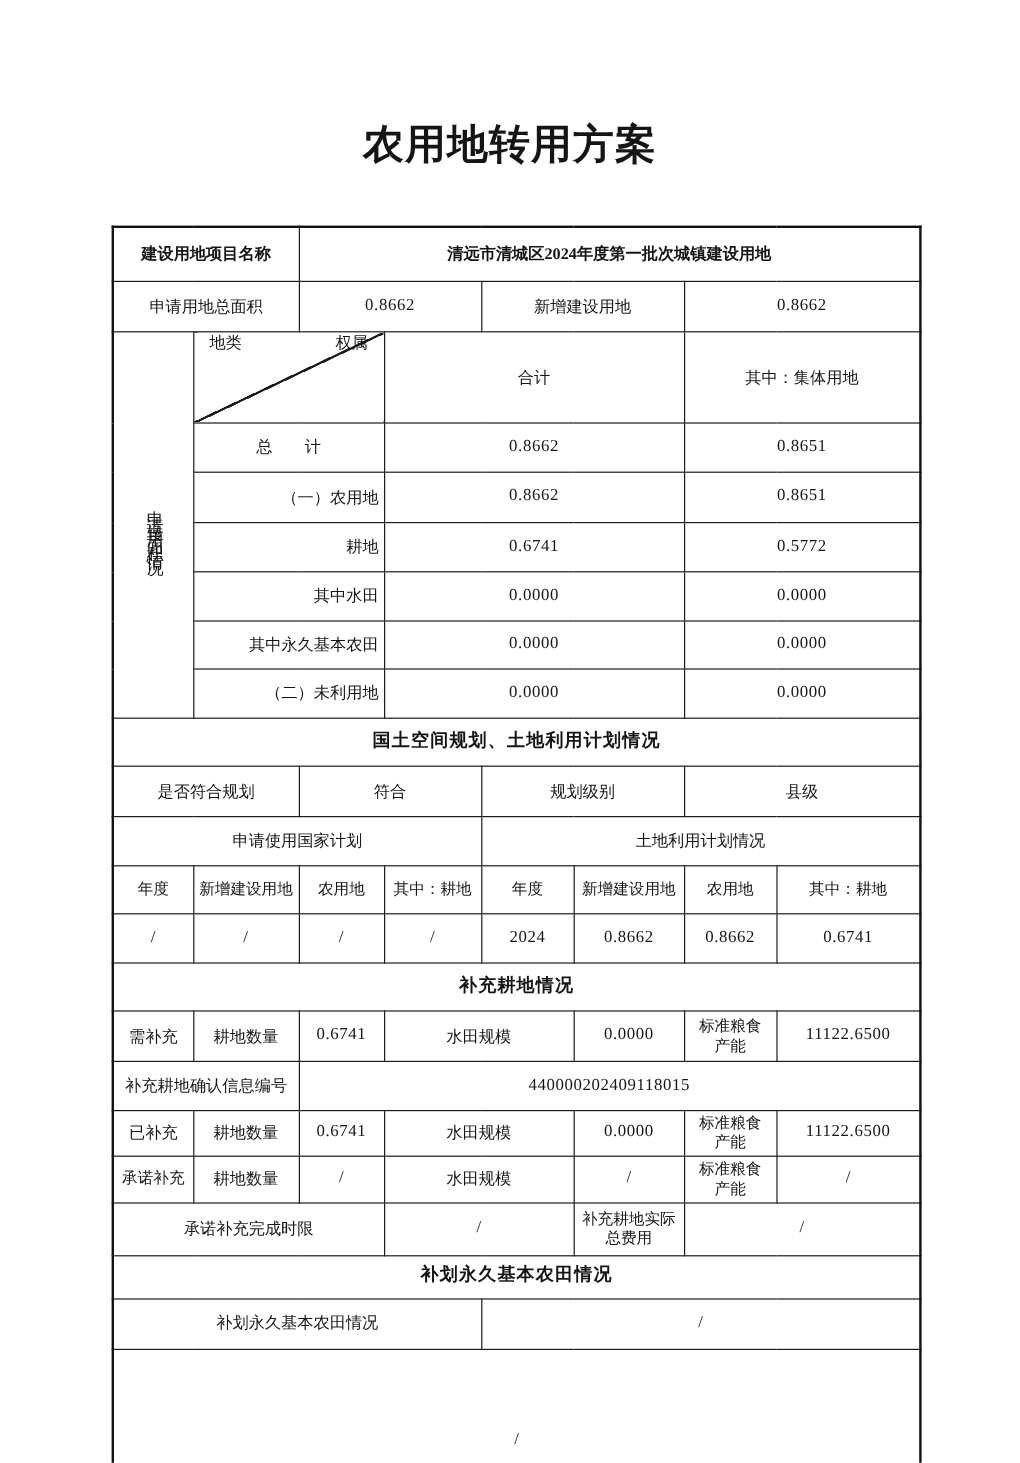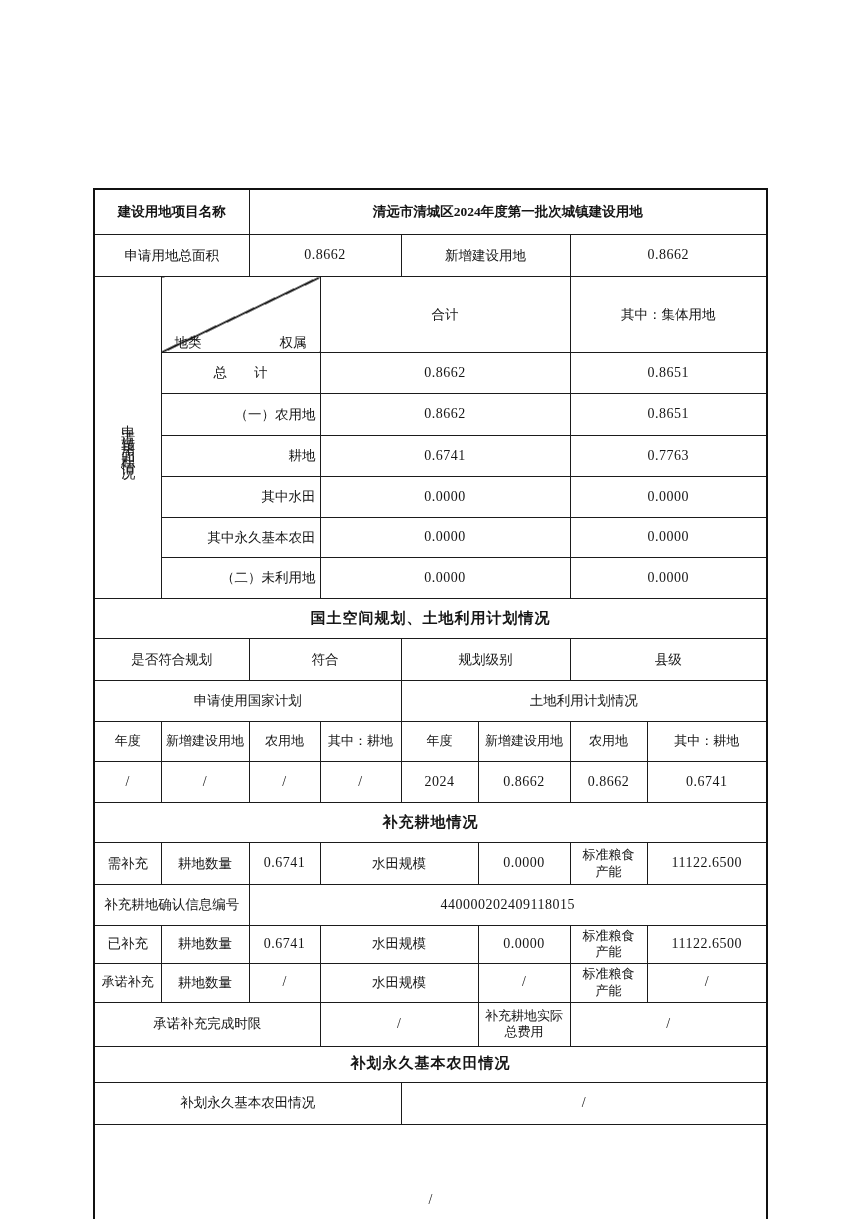--- a/index.html
+++ b/index.html
@@ -39,31 +39,32 @@
   .vertical-label{
     writing-mode:vertical-lr;text-orientation:upright;margin:0 auto;
     letter-spacing:6px;font-size:14px;line-height:1;
   }
   .diag{
     position:relative;padding:0 13px;
     background:linear-gradient(to bottom right,
       transparent calc(50% - 1px), #1b1b1b calc(50% - 1px),
       #1b1b1b calc(50% + 1px), transparent calc(50% + 1px));
   }
-  .diag-inner{display:flex;justify-content:space-between;align-items:flex-end;height:100%;}
+  .diag-inner{display:flex;justify-content:space-between;align-items:flex-start;height:100%;}
   .tight{padding:1px 2px;font-size:13px;}
   .grain-label{padding:2px 8px;font-size:13px;line-height:1.25;}
   .cost-label{padding:2px 4px;font-size:13px;line-height:1.25;}
   .slash{font-size:14px;}
 </style>
 </head>
 <body>
 
 <div class="page">
 
+  <h1 class="doc-title">农用地转用方案</h1>
 
   <table class="doc-table">
     <colgroup>
       <col style="width:67px">
         <col style="width:88px">
         <col style="width:71px">
         <col style="width:81px">
       <col style="width:77px">
         <col style="width:92px">
         <col style="width:77px">
@@ -105,21 +106,21 @@
 
       <tr class="h37">
         <td colspan="2" class="lbl-left pad8">（一）农用地</td>
         <td colspan="3" class="num">0.8662</td>
         <td colspan="2" class="num">0.8651</td>
       </tr>
 
       <tr class="h36">
         <td colspan="2" class="lbl-left pad15">耕地</td>
         <td colspan="3" class="num">0.6741</td>
-        <td colspan="2" class="num">0.7763</td>
+        <td colspan="2" class="num">0.5772</td>
       </tr>
 
       <tr class="h36">
         <td colspan="2" class="lbl-left pad22">其中水田</td>
         <td colspan="3" class="num">0.0000</td>
         <td colspan="2" class="num">0.0000</td>
       </tr>
 
       <tr class="h35">
         <td colspan="2" class="lbl-left pad22">其中永久基本农田</td>

